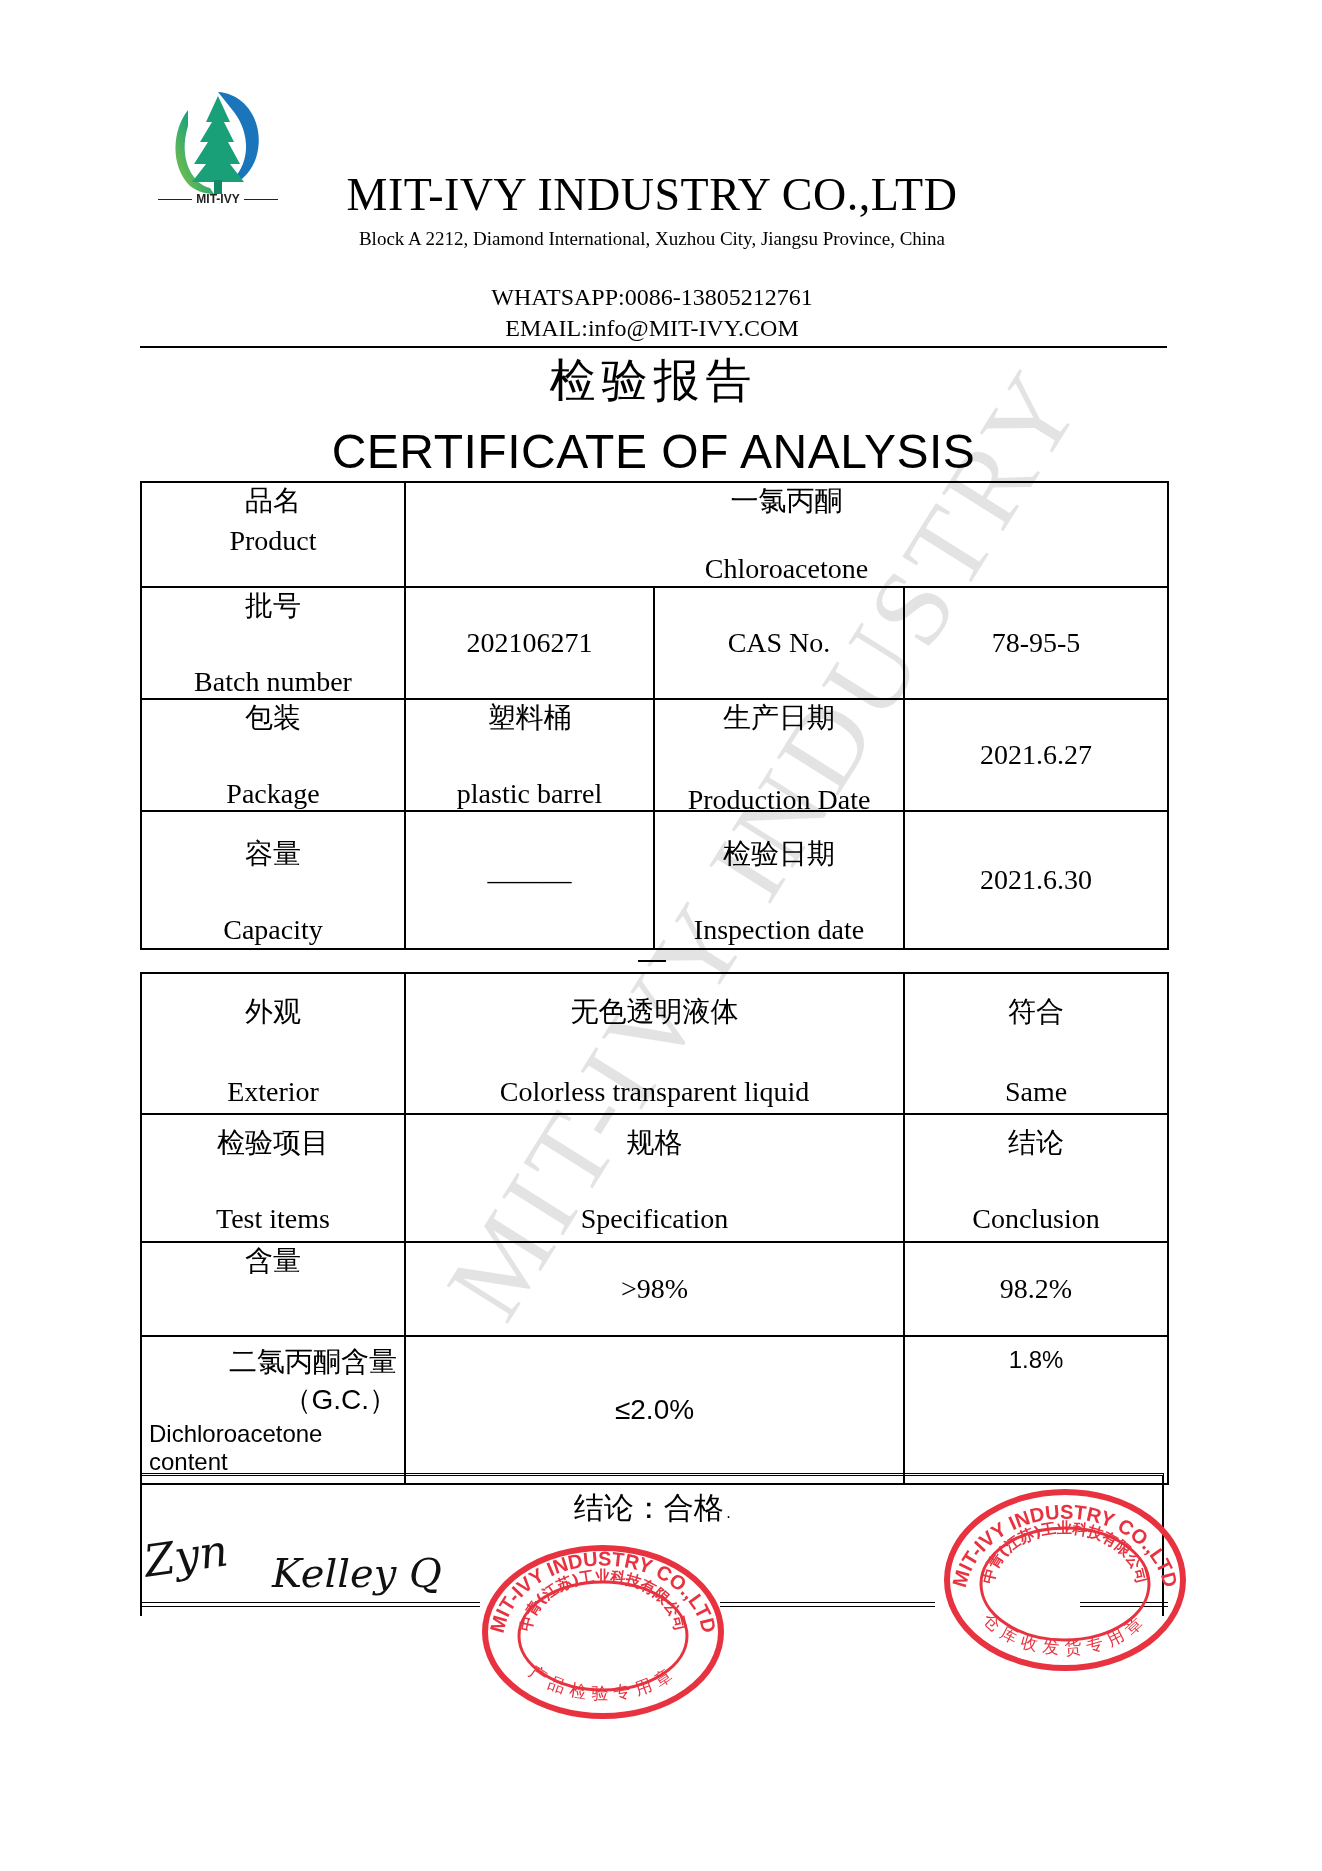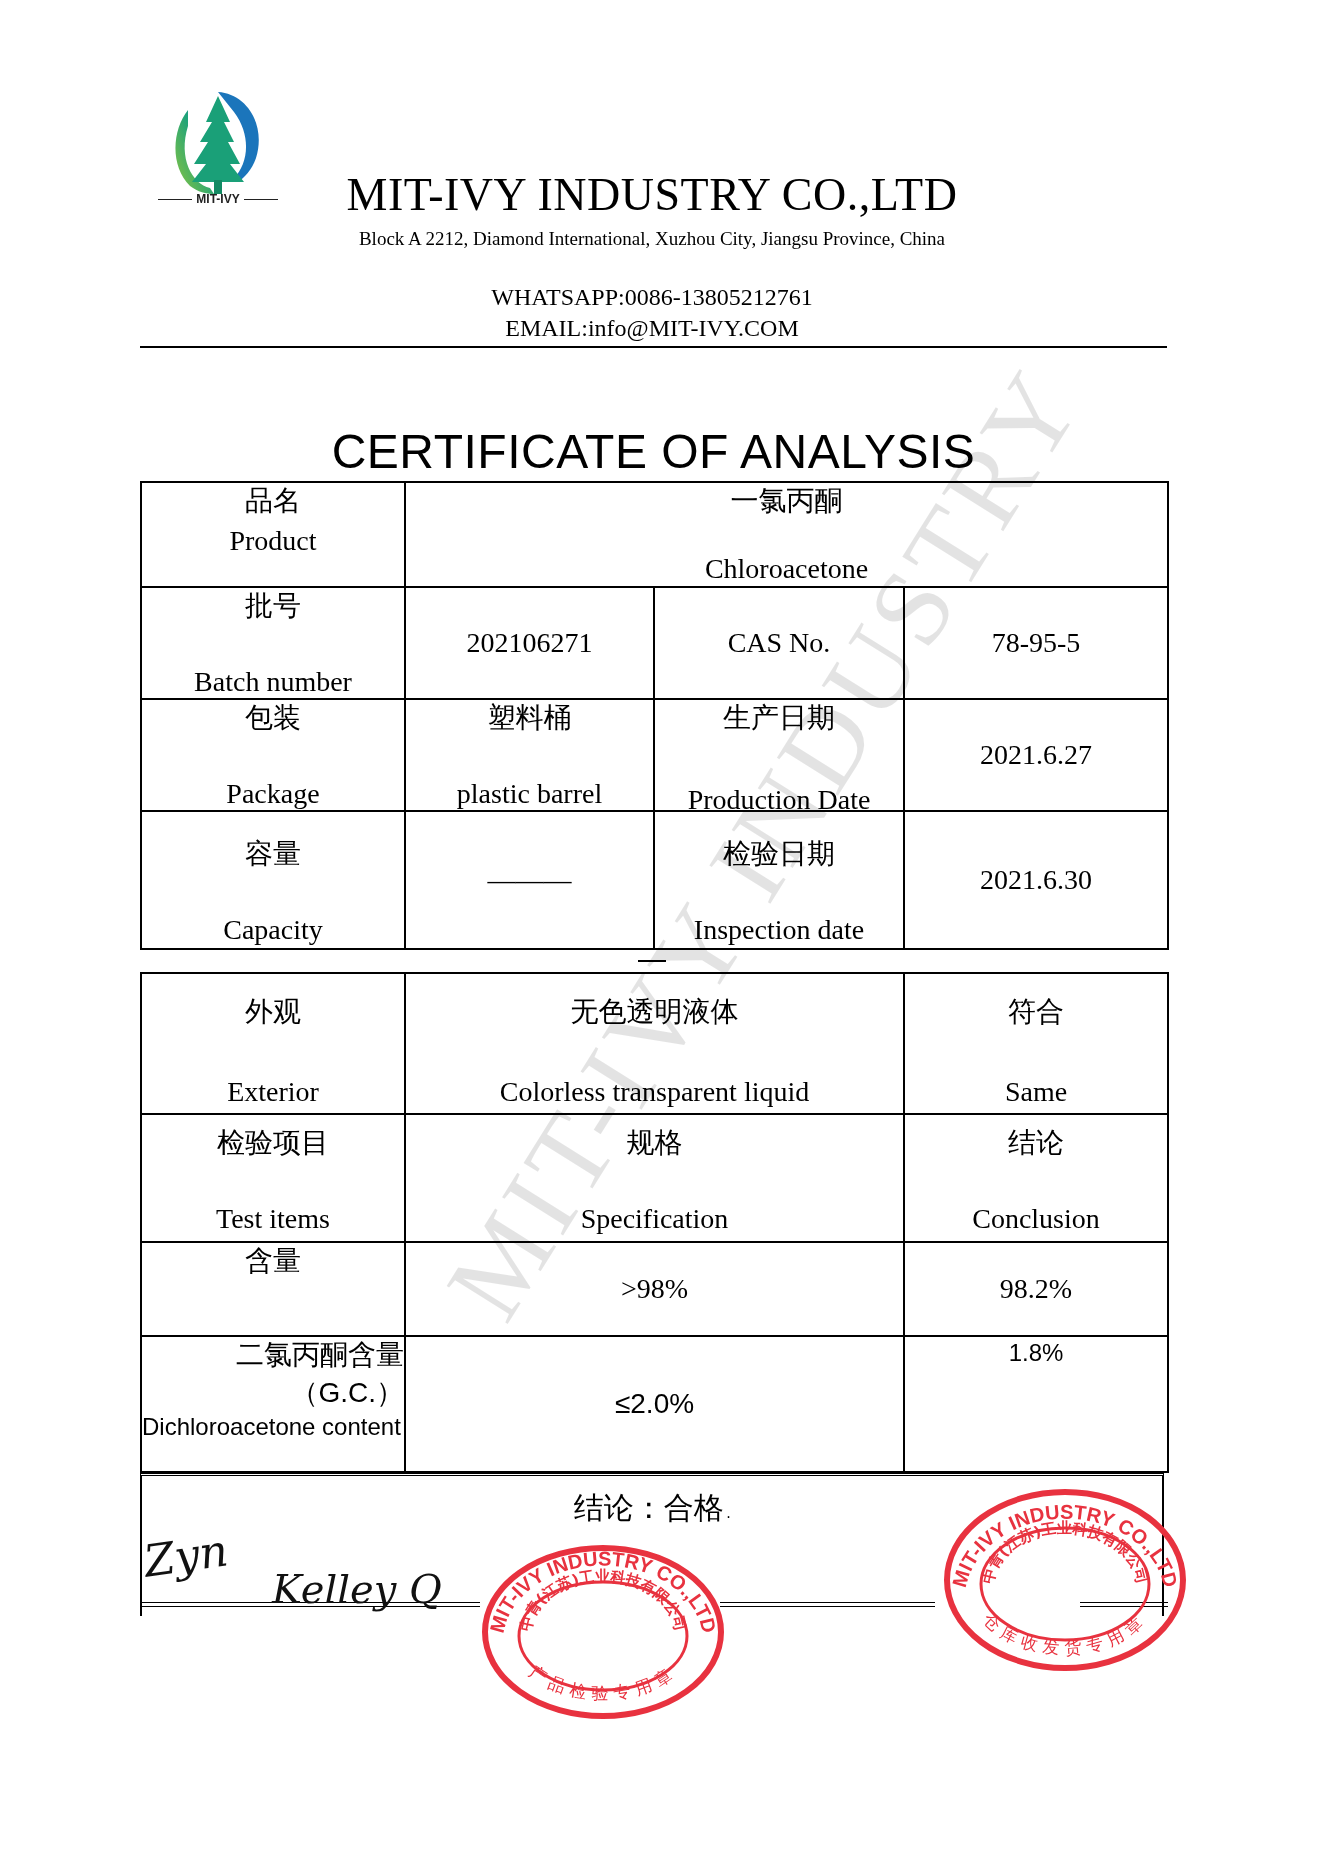--- a/index.html
+++ b/index.html
@@ -23,21 +23,21 @@
   .addr.a4 { top: 316px; font-size: 24px; }
   .rule-top { position: absolute; left: 140px; top: 346px; width: 1027px; height: 2px; background: #000; }
 
   .title-cn { position: absolute; left: 140px; top: 355px; width: 1027px; text-align: center;
     font-size: 46px; letter-spacing: 6px; font-family: "DejaVu Sans", sans-serif; font-weight: 300; line-height: 1.1; }
   .title-en { position: absolute; left: 140px; top: 428px; width: 1027px; text-align: center;
     font-size: 48px; line-height: 1; font-family: "Liberation Sans", sans-serif; letter-spacing: 0.5px; }
 
   
   .tbl { position: absolute; border-collapse: collapse; table-layout: fixed; }
-  .tbl td { border: 2px solid #000; text-align: center; vertical-align: middle; padding: 0;
+  .tbl td { border: 2px solid #000; text-align: center; vertical-align: middle; padding: 7px;
     font-size: 28px; line-height: 1.15; position: relative; }
   .cell { position: absolute; left: 0; right: 0; text-align: center; }
   .cn { font-family: "DejaVu Sans", sans-serif; font-weight: 300; font-size: 28px; }
   .sans { font-family: "Liberation Sans", sans-serif; }
 
   .t1 { left: 140px; top: 481px; width: 1027px; }
   .t2 { left: 140px; top: 972px; width: 1027px; }
 
   .watermark { position: absolute; left: 240px; top: 820px; width: 1000px; text-align: center;
     font-size: 110px; color: rgba(0,0,0,0.11); transform: rotate(-58deg); transform-origin: center;
@@ -46,21 +46,21 @@
   .mid-dash { position: absolute; left: 638px; top: 960px; width: 28px; height: 2px; background:#000; }
 
   .conclusion-box { position: absolute; left: 140px; top: 1473px; width: 1020px; height: 140px;
     border-left: 2px solid #000; border-right: 2px solid #000; border-top: 3px double #000; }
   .conclusion { position: absolute; left: 140px; top: 1488px; width: 1027px; text-align: center;
     font-family: "DejaVu Sans", sans-serif; font-weight: 300; font-size: 30px; }
   .sig-line { position: absolute; top: 1602px; height: 3px; border-top: 1px solid #000; border-bottom: 1px solid #000; }
   .sig1 { position: absolute; left: 144px; top: 1530px; font-family: "DejaVu Serif", serif; font-style: italic;
     font-size: 44px; transform: rotate(-8deg); color:#111; }
   .sig2 { position: absolute; left: 272px; top: 1550px; font-family: "DejaVu Serif", serif; font-style: italic;
-    font-size: 40px; color:#111;margin-top:16px; }
+    font-size: 40px; color:#111; }
 
   .seal { position: absolute; }
 </style>
 </head>
 <body>
 
 <div class="page">
 
   <svg class="logo" viewBox="0 0 140 130">
     <defs>
@@ -76,20 +76,21 @@
     <rect x="66" y="94" width="8" height="14" fill="#138a63"></rect>
   </svg>
   <div class="logo-caption">MIT-IVY</div>
 
   <div class="company">MIT-IVY INDUSTRY CO.,LTD</div>
   <div class="addr a1">Block A 2212, Diamond International, Xuzhou City, Jiangsu Province, China</div>
   <div class="addr a3">WHATSAPP:0086-13805212761</div>
   <div class="addr a4">EMAIL:info@MIT-IVY.COM</div>
   <div class="rule-top"></div>
 
+  <div class="title-cn">检验报告</div>
   <div class="title-en">CERTIFICATE OF ANALYSIS</div>
 
   <table class="tbl t1">
     <colgroup>
         <col style="width:264px">
         <col style="width:249px">
         <col style="width:250px">
         <col style="width:264px">
       </colgroup>
     <tbody>

